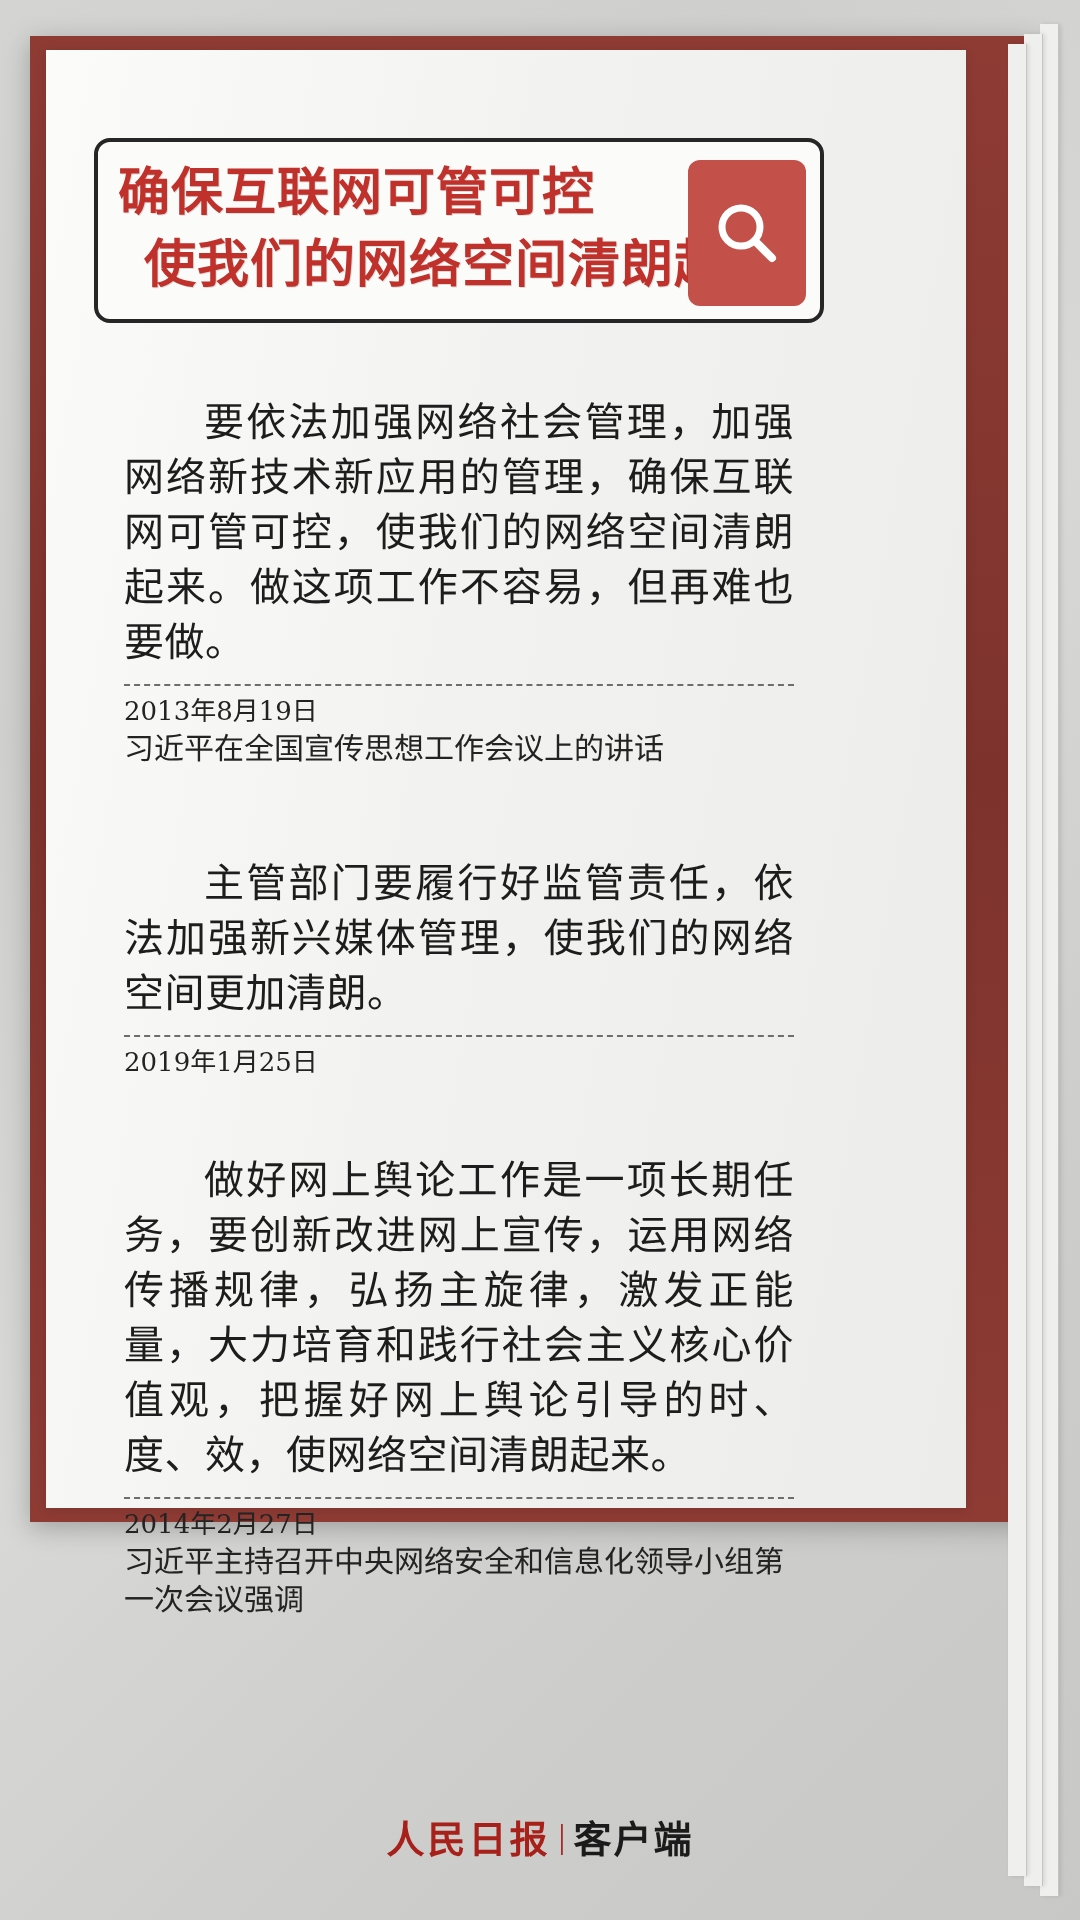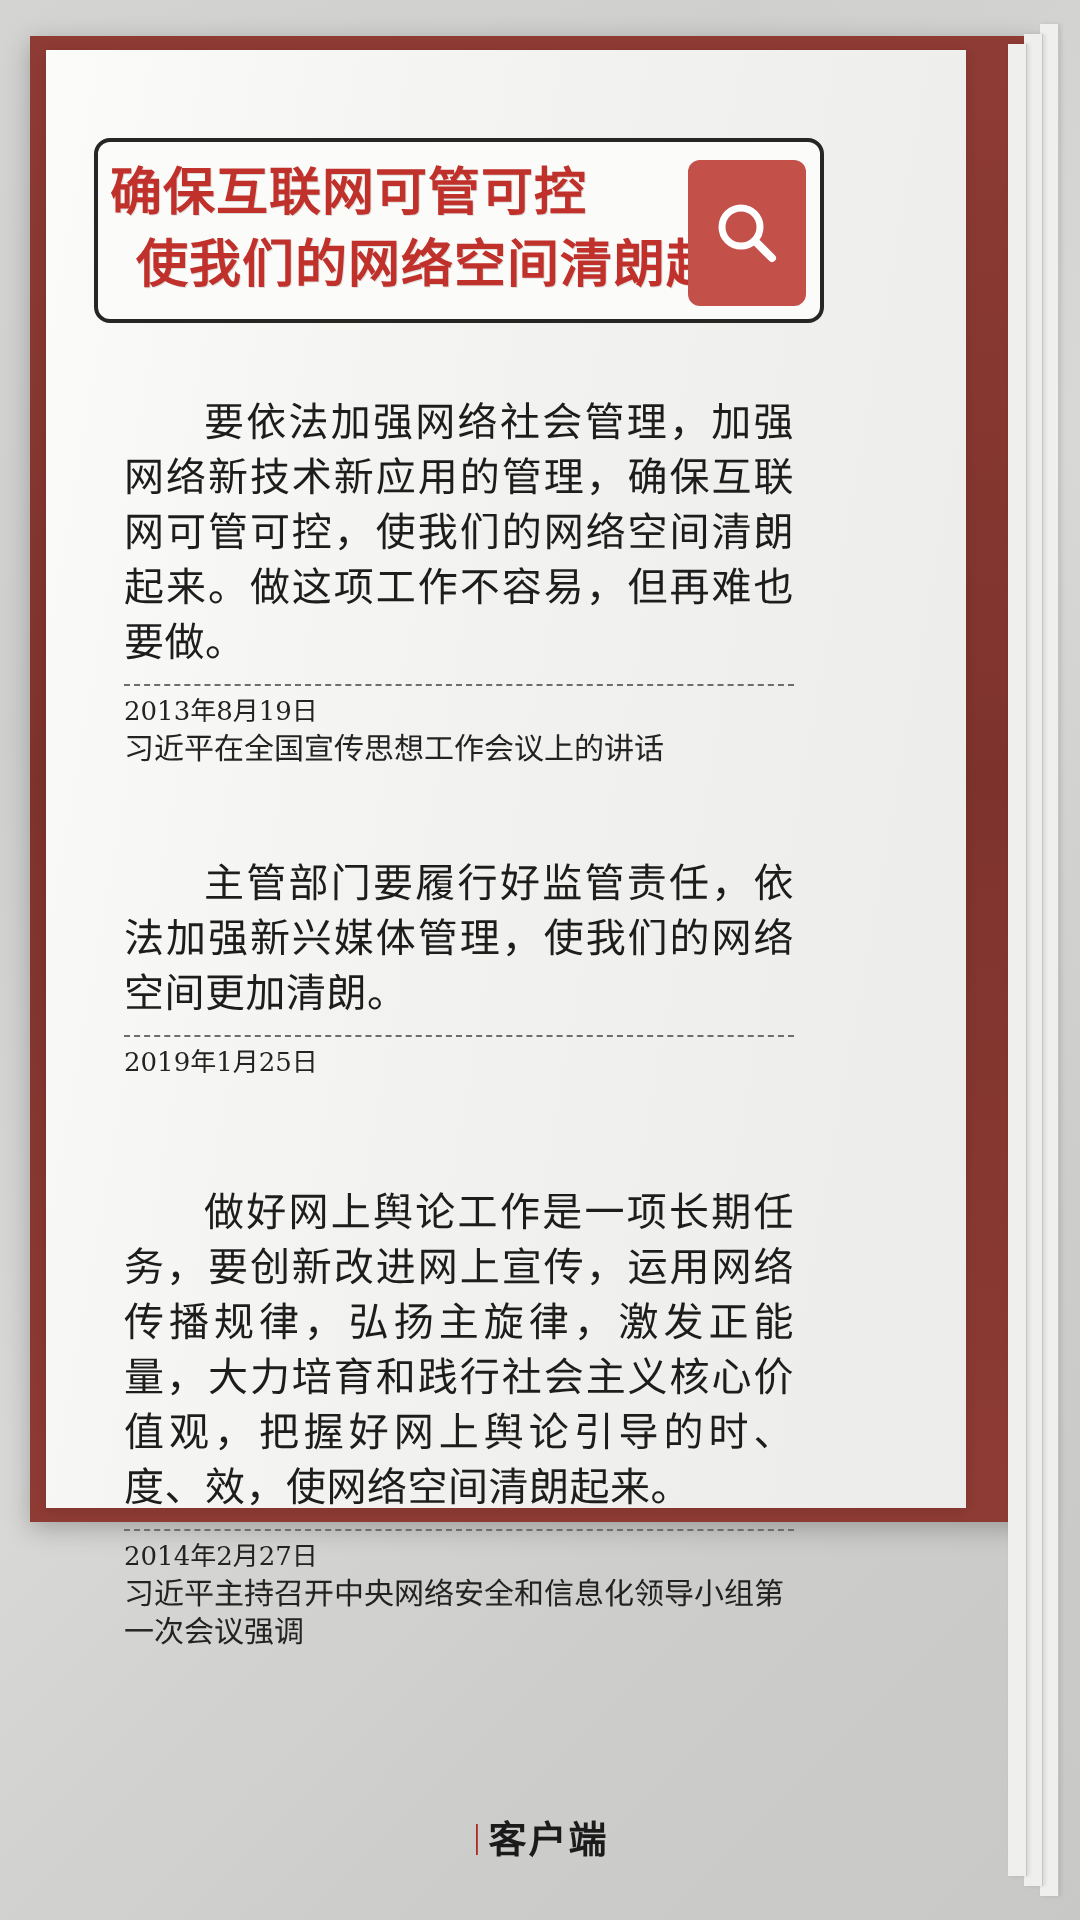--- a/index.html
+++ b/index.html
@@ -69,21 +69,21 @@
     top: 88px;
     width: 730px;
     height: 185px;
     background: #fbfbf9;
     border: 4px solid #262626;
     border-radius: 16px;
     box-sizing: border-box;
   }
   .headline-text {
     position: absolute;
-    left: 12px;
+    left: 20px;
     top: 14px;
     width: 620px;
   }
   .headline-line {
     color: #c0312b;
     font-family: "DejaVu Sans", "Liberation Sans", sans-serif;
     font-weight: bold;
     font-size: 52px;
     line-height: 72px;
     letter-spacing: 1px;
@@ -131,21 +131,21 @@
   .attrib {
     text-align: left;
     color: #232323;
     font-family: "DejaVu Serif", "Liberation Serif", serif;
   }
   .attrib .date { font-size: 26px; line-height: 38px; }
   .attrib .source { font-size: 30px; line-height: 38px; }
 
   .quote.q1 { margin-top: 0; }
   .quote.q2 { margin-top: 88px; }
-  .quote.q3 { margin-top: 104px; }
+  .quote.q3 { margin-top: 72px; }
 
   
   .footer {
     position: absolute;
     left: 0;
     right: 0;
     bottom: 56px;
     display: flex;
     align-items: center;
     justify-content: center;
@@ -226,17 +226,18 @@
         <div class="attrib">
           <div class="date">2014年2月27日</div>
           <div class="source">习近平主持召开中央网络安全和信息化领导小组第一次会议强调</div>
         </div>
       </div>
 
     </div>
   </div>
 
   <div class="footer">
+    <span class="rmrb">人民日报</span>
     <span class="bar">|</span>
     <span class="kehuduan">客户端</span>
   </div>
 
 </div>
 
 </body></html>

